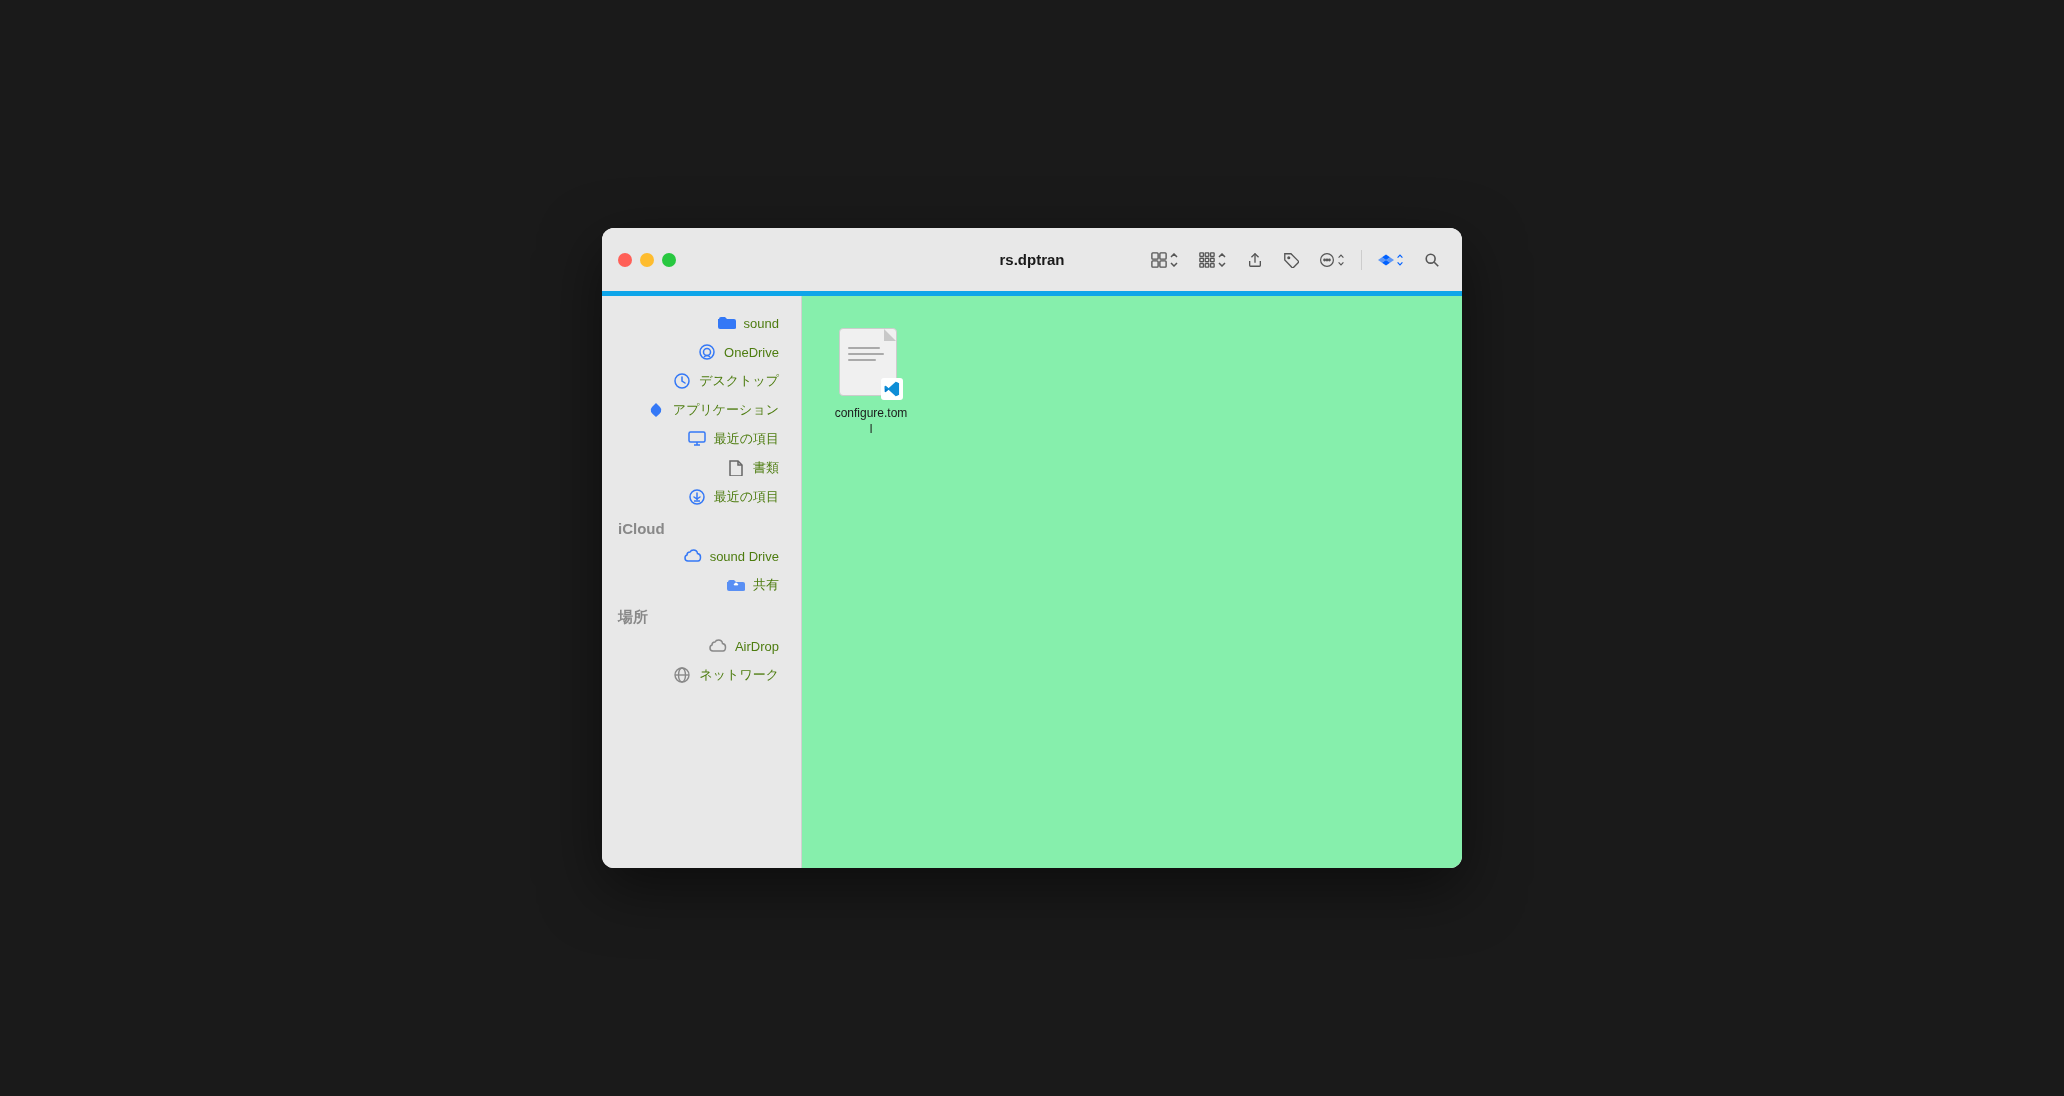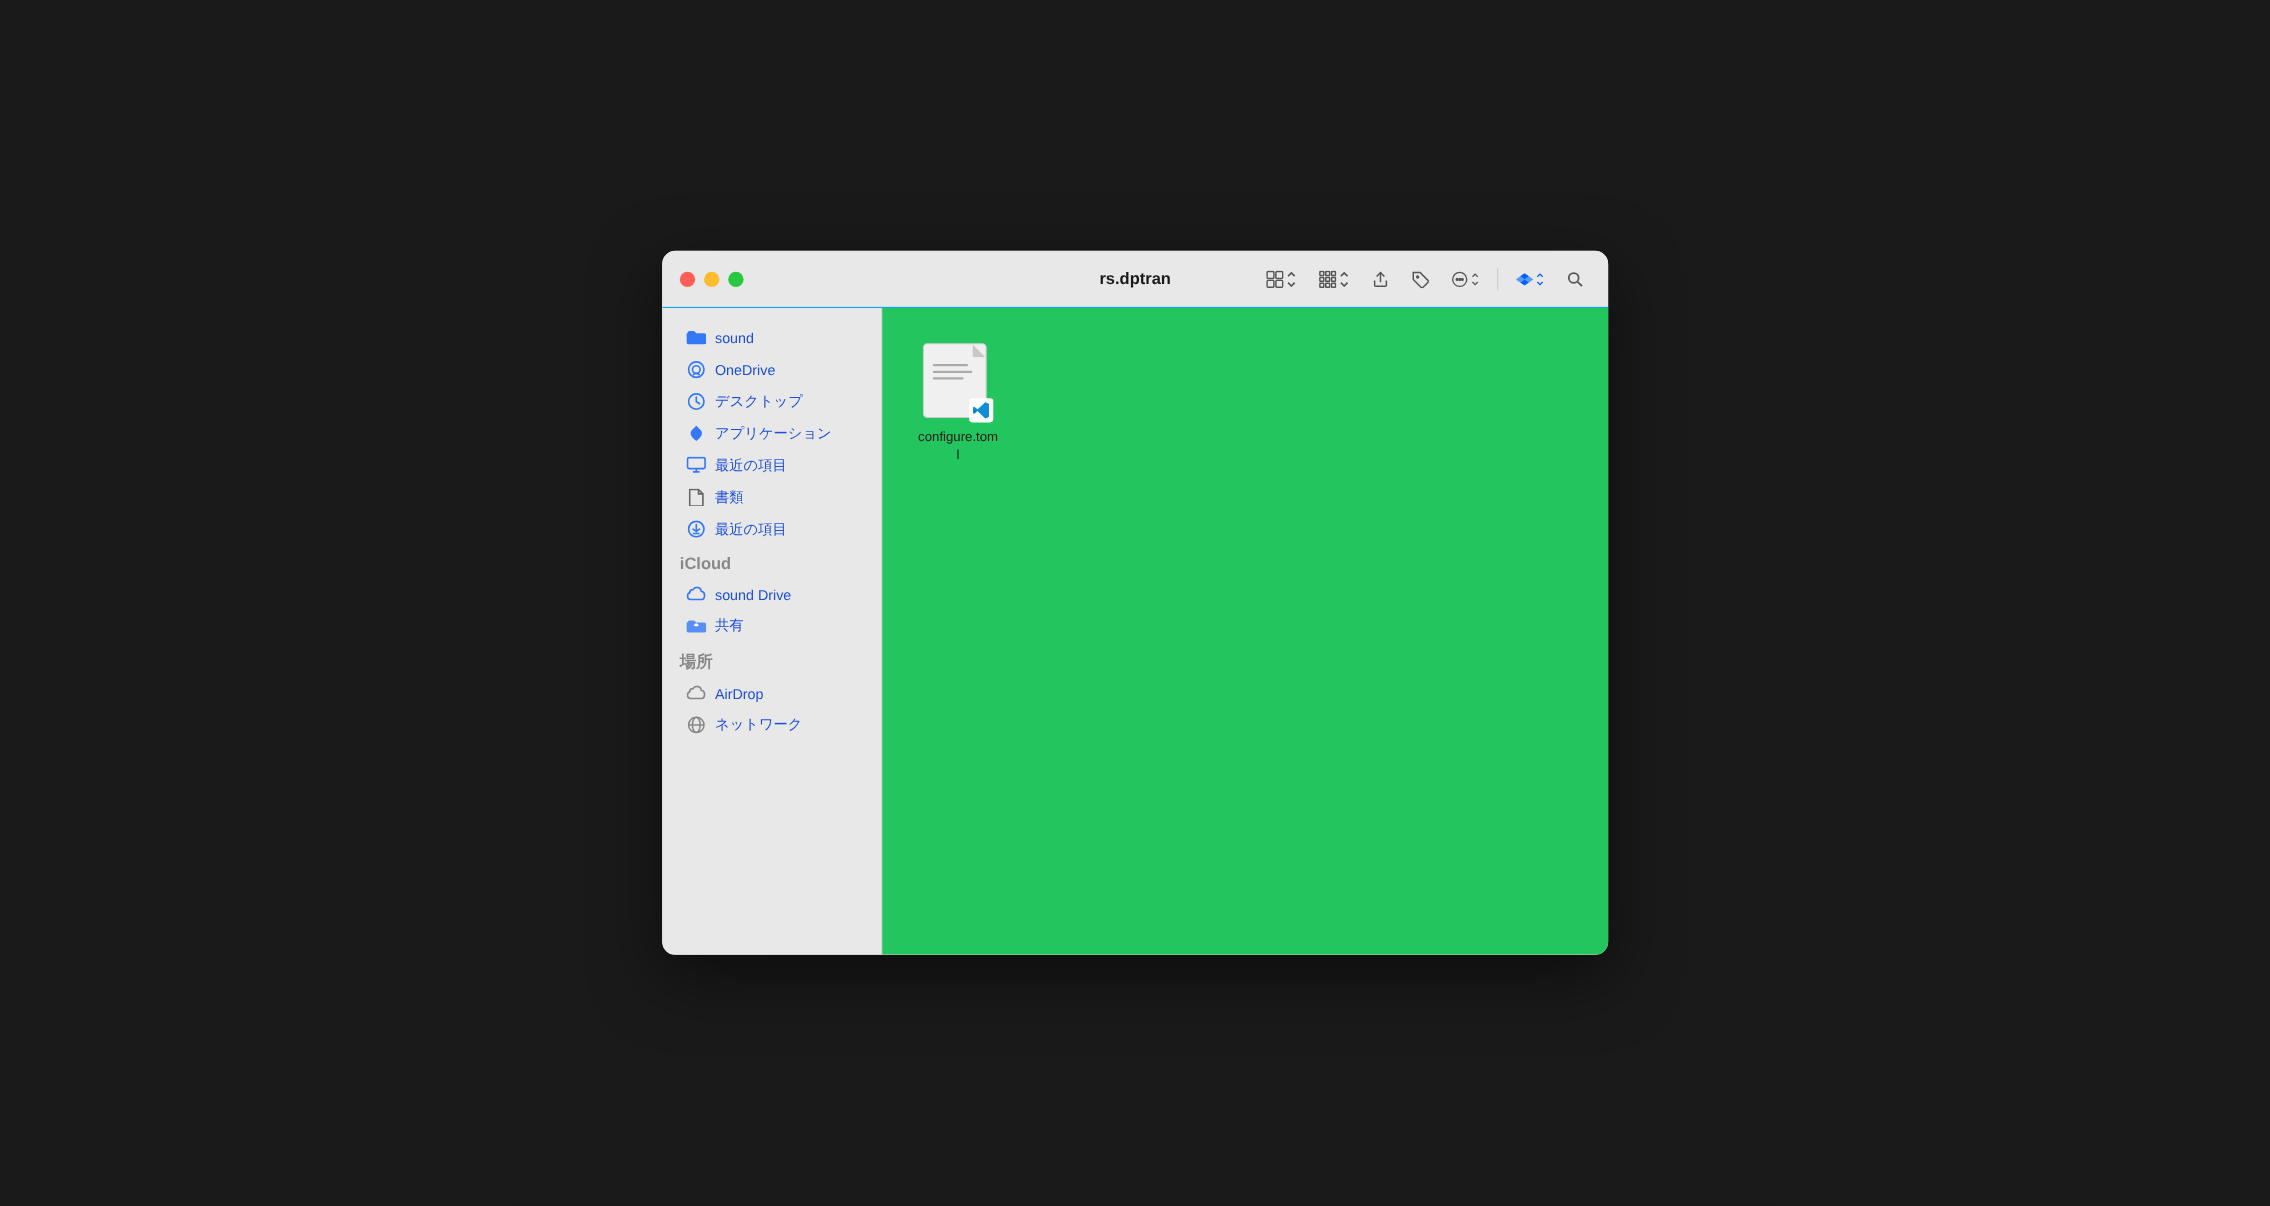--- a/index.html
+++ b/index.html
@@ -16,26 +16,26 @@
       height: 640px;
       background: #ffffff;
       border-radius: 12px;
       box-shadow: 0 20px 60px rgba(0,0,0,0.5);
       display: flex;
       flex-direction: column;
       overflow: hidden;
     }
     
     .titlebar {
-      height: 52px;
+      height: 68px;
       background: #e8e8e8;
       display: flex;
       align-items: center;
       padding: 0 16px;
-      border-bottom: 1px solid #0ea5e9;
+      border-bottom: 5px solid #0ea5e9;
       flex-shrink: 0;
       position: relative;
     }
     .traffic-lights {
       display: flex;
       gap: 8px;
       align-items: center;
     }
     .traffic-light {
       width: 14px;
@@ -117,35 +117,36 @@
     }
     .sidebar-item {
       display: flex;
       align-items: center;
       gap: 8px;
       padding: 5px 16px;
       cursor: pointer;
       border-radius: 6px;
       margin: 1px 6px;
       font-size: 13px;
-      color: #1d4ed8;
+      color: #4d7c0f;
+      justify-content: flex-end;
     }
     .sidebar-item-icon {
       width: 18px;
       height: 18px;
       display: flex;
       align-items: center;
       justify-content: center;
       flex-shrink: 0;
     }
     .sidebar-item-label { font-size: 13px; }
     
     .file-area {
       flex: 1;
-      background: #22c55e;
+      background: #86efac;
       padding: 24px;
       overflow: auto;
     }
     .file-item {
       display: inline-flex;
       flex-direction: column;
       align-items: center;
       width: 90px;
       cursor: pointer;
       padding: 8px;

